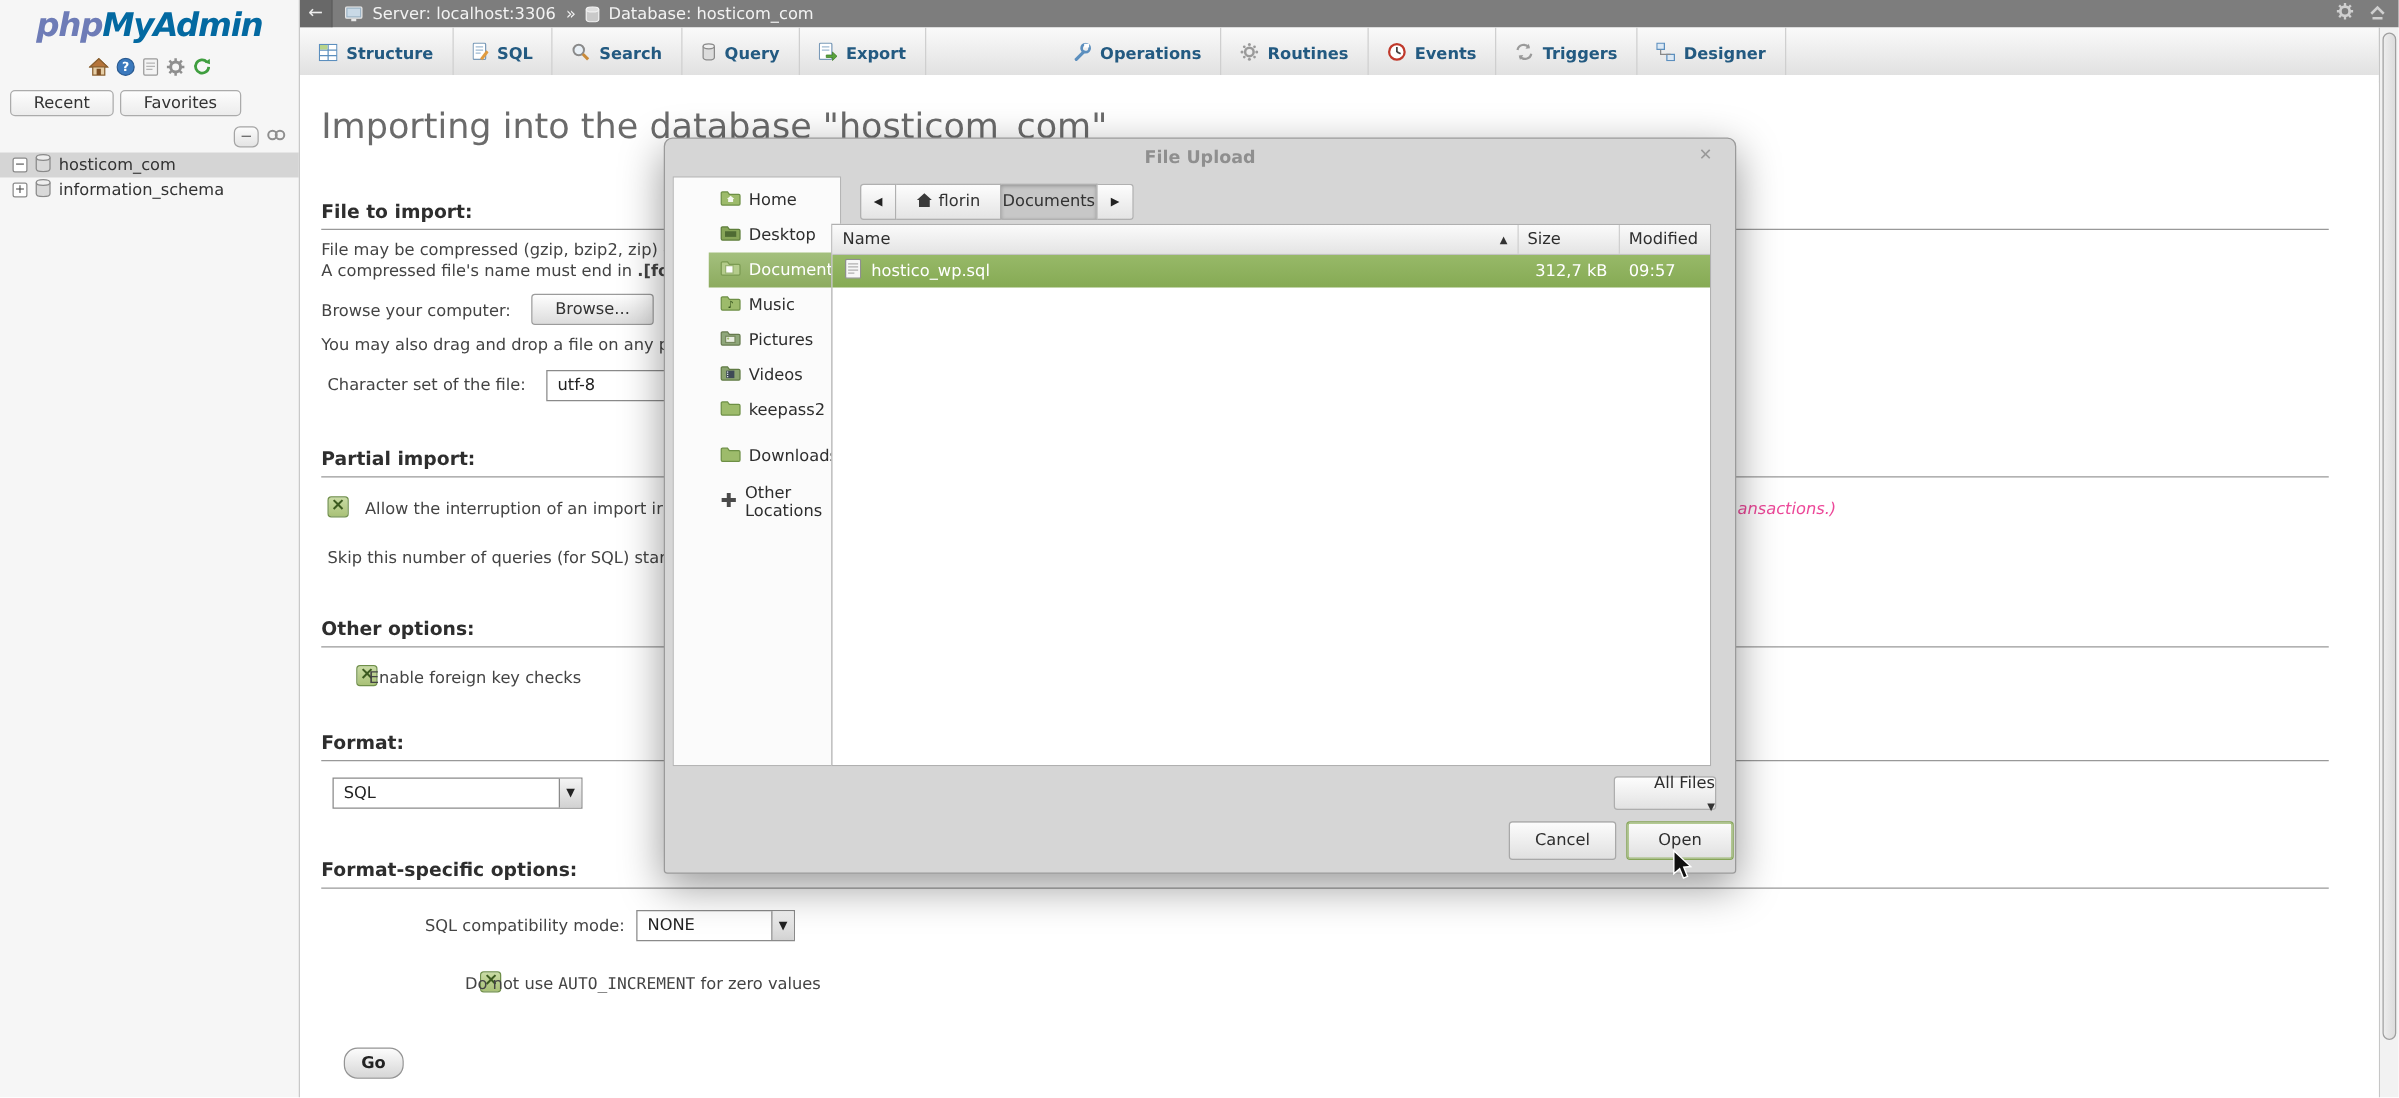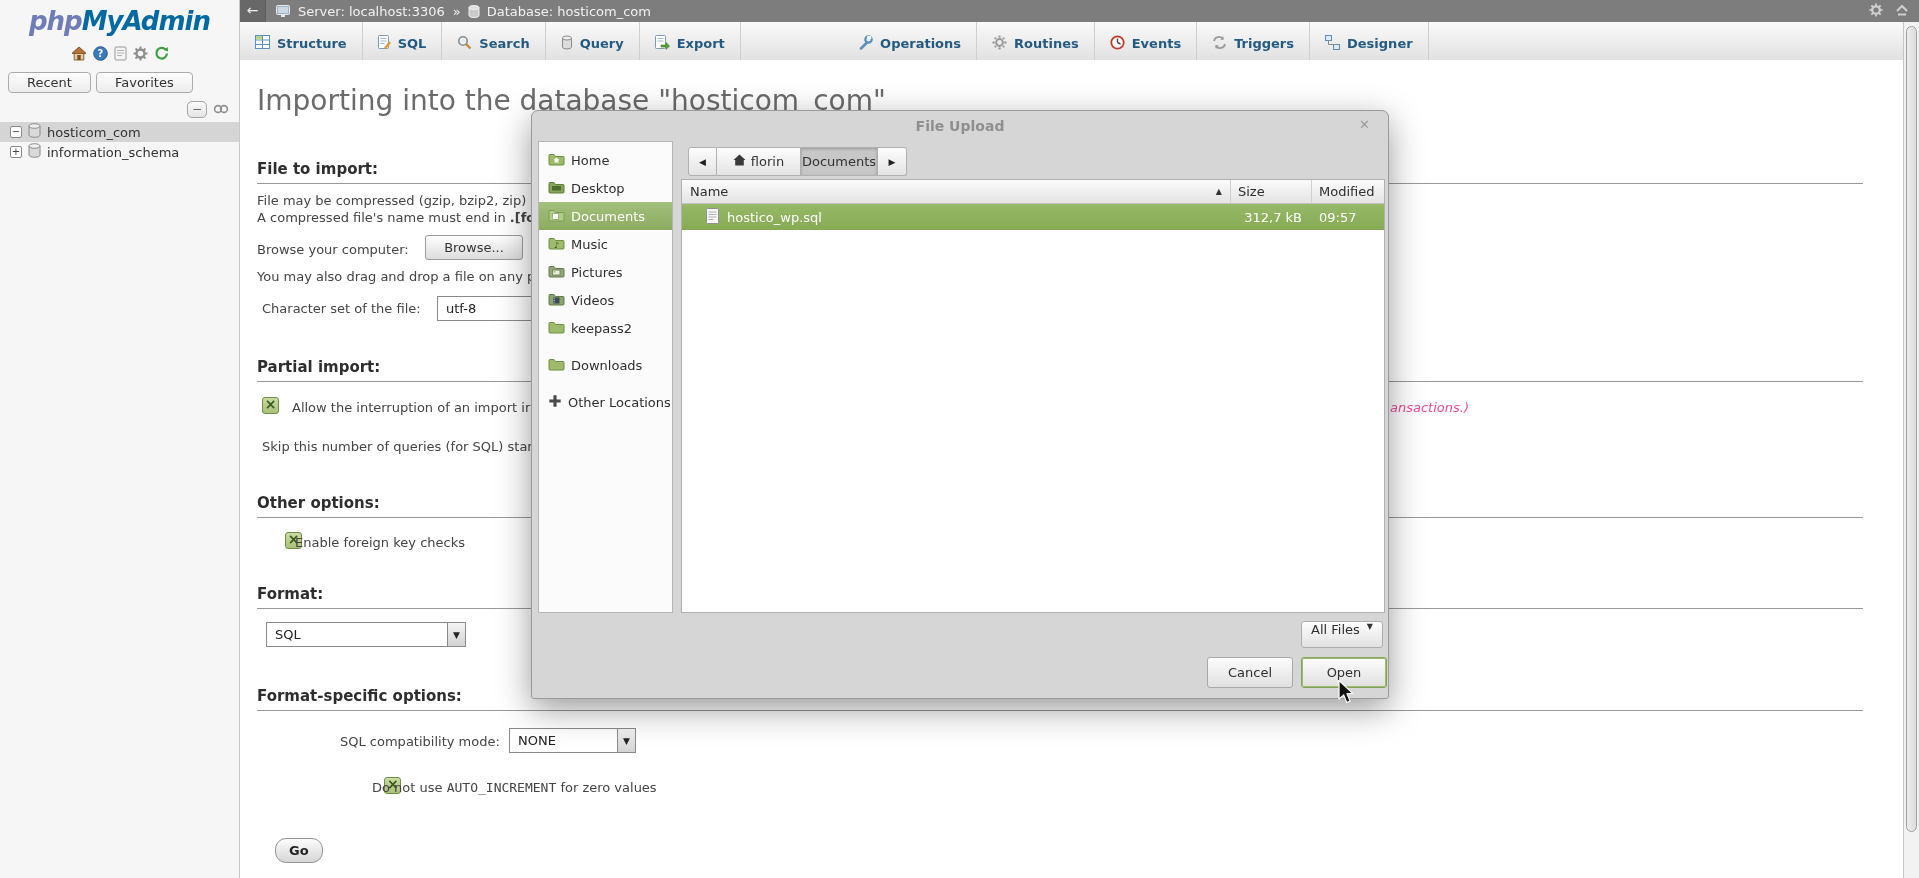--- a/index.html
+++ b/index.html
@@ -69,45 +69,45 @@
     border-radius:11px; padding:4px 13px; font-weight:bold; color:#222; font-size:13px; }
   .tail-note { font-style:italic; color:#ec4899; }
 
   
   #dialog { position:absolute; left:531px; top:110px; width:858px; height:589px; background:#d6d6d6;
     border:1px solid #9a9a9a; border-radius:7px 7px 3px 3px; box-shadow:0 10px 34px rgba(0,0,0,.4); z-index:10; }
   .dlg-title { position:absolute; left:0; right:0; top:7px; text-align:center; font-weight:bold; color:#8f8f8f; font-size:14px; }
   .dlg-close { position:absolute; right:18px; top:6px; color:#9a9a9a; font-size:13px; }
   .dlg-sidebar { position:absolute; left:6px; top:30px; width:135px; height:472px; background:#fbfbfb;
     border:1px solid #b5b5b5; padding-top:4px; }
-  .place { display:flex; align-items:center; gap:6px; height:28px; padding-left:9px; color:#2e2e2e; font-size:13px; }
+  .place { display:flex; align-items:center; gap:6px; height:28px; padding-left:9px; color:#2e2e2e; font-size:13px;margin-left:28px; }
   .place.selected { background:linear-gradient(#a4c07e,#8cab5e); color:#fff; }
   .place.gap { margin-top:9px; }
   .pathbar { position:absolute; left:156px; top:36px; height:29px; display:flex; }
   .pb-btn { background:linear-gradient(#fdfdfd,#e4e4e4); border:1px solid #b0b0b0; display:flex;
     align-items:center; justify-content:center; color:#333; font-size:13px; }
   .pb-prev { width:29px; border-radius:3px 0 0 3px; font-size:9px; color:#222; }
   .pb-next { width:29px; border-left:none; border-radius:0 3px 3px 0; font-size:9px; color:#222; }
   .pb-home { width:84px; border-left:none; gap:5px; }
   .pb-cur { width:77px; border-left:none; background:#c7c7c7; box-shadow:inset 0 1px 3px rgba(0,0,0,.25); }
-  .filepanel { position:absolute; left:149px; top:68px; width:704px; height:434px; background:#fff; border:1px solid #b0b0b0; }
+  .filepanel { position:absolute; left:133px; top:68px; width:704px; height:434px; background:#fff; border:1px solid #b0b0b0; }
   .fl-head { display:flex; height:24px; background:linear-gradient(#fbfbfb,#e4e4e4); border-bottom:1px solid #c3c3c3;
     color:#2e2e2e; font-size:13px; align-items:center; }
   .fl-col-name { flex:1; padding-left:8px; display:flex; align-items:center; border-right:1px solid #d0d0d0; height:100%; }
   .fl-sort { margin-left:auto; margin-right:8px; font-size:8px; color:#333; }
   .fl-col-size { width:81px; padding-left:7px; border-right:1px solid #d0d0d0; height:100%; display:flex; align-items:center; }
   .fl-col-mod { width:72px; padding-left:7px; height:100%; display:flex; align-items:center; }
   .fl-row { display:flex; height:26px; align-items:center; background:linear-gradient(#97b968,#86aa54);
     color:#fff; font-size:13px; }
-  .fl-row .c-name { flex:1; padding-left:24px; display:flex; align-items:center; gap:8px; }
+  .fl-row .c-name { flex:1; padding-left:10px; display:flex; align-items:center; gap:8px; }
   .fl-row .c-size { width:81px; text-align:right; padding-right:10px; }
   .fl-row .c-mod { width:72px; padding-left:7px; }
-  .filter-btn { position:absolute; right:5px; top:510px; width:82px; height:27px;
+  .filter-btn { position:absolute; right:15px; top:510px; width:82px; height:27px;
     background:linear-gradient(#fdfdfd,#e2e2e2); border:1px solid #aeaeae; border-radius:3px;
-    display:flex; align-items:flex-start; justify-content:center; gap:7px; color:#2e2e2e; font-size:13px; }
+    display:flex; align-items:flex-end; justify-content:center; gap:7px; color:#2e2e2e; font-size:13px;flex-direction:column; }
   .filter-btn .arr { font-size:8px; color:#333; }
   .dlg-btn { position:absolute; top:546px; height:31px; width:86px; background:linear-gradient(#fcfcfc,#e0e0e0);
     border:1px solid #a8a8a8; border-radius:3px; display:flex; align-items:center; justify-content:center;
     color:#2e2e2e; font-size:13px; }
   .btn-cancel { left:675px; }
   .btn-open { left:769px; border:1px solid #86a558; box-shadow:0 0 0 1px #9cba70 inset; }
 
   #cursor { position:absolute; left:1337px; top:680px; z-index:100; }
 </style>
 </head>

